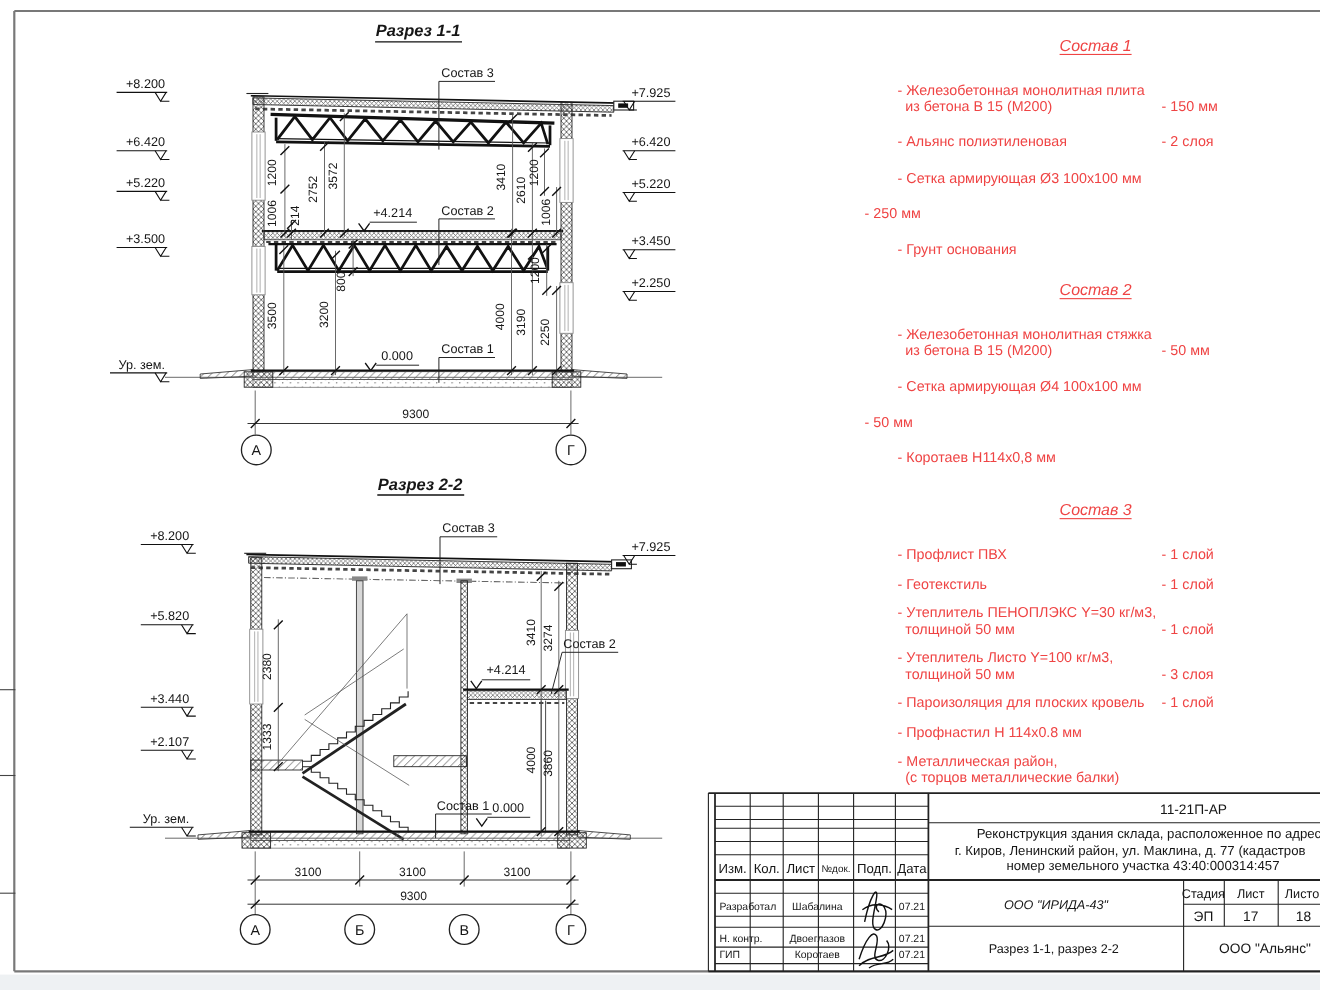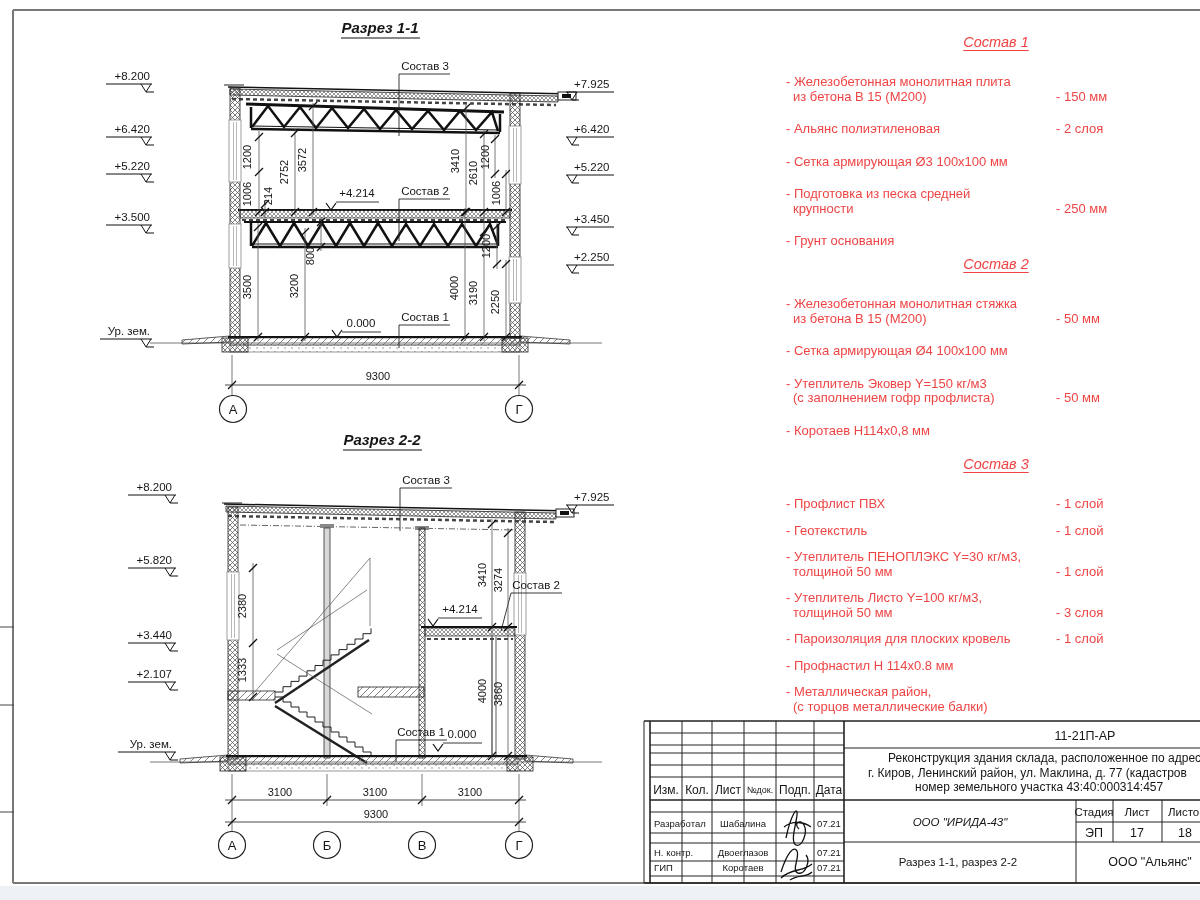--- a/index.html
+++ b/index.html
@@ -14,21 +14,21 @@
   .tb1{font-size:12px;} .tb2{font-size:9.5px;} .tb3{font-size:11.5px;} .tb4{font-size:12.5px;}
   .tbs{font-size:9px;} .tbi{font-style:italic;}
   
   #specs{position:absolute;left:786px;top:0;width:420px;height:760px;}
   .spec{position:absolute;left:0;width:420px;}
   .spec-title{font-size:14.5px;font-style:italic;text-align:center;
               text-decoration:underline;text-underline-offset:3px;margin-bottom:25px;}
   .spec-item{display:flex;justify-content:space-between;align-items:flex-end;
              margin-bottom:18px;font-size:13px;line-height:14.5px;}
   .tight .spec-item{margin-bottom:12px;}
-  .spec-text{flex:1;}
+  .spec-text{flex:1;margin-left:30px;}
   .l2{padding-left:7px;}
   .l2:empty{display:none;}
   .spec-val{width:150px;flex:none;}
   #bottomstrip{position:absolute;left:0;top:886px;width:1200px;height:14px;background:#eef1f3;}
 </style>
 </head>
 <body>
 
 <div id="sheet">
 
@@ -497,24 +497,20 @@
           </div>
       <div class="spec-val">-  2 слоя</div>
     </div>
     <div class="spec-item">
       <div class="spec-text">
             <div class="l1">- Сетка армирующая Ø3 100х100 мм</div>
           </div>
       <div class="spec-val"></div>
     </div>
     <div class="spec-item">
-      <div class="spec-text">
-            <div class="l1">- Подготовка из песка средней</div>
-            <div class="l2">крупности</div>
-          </div>
       <div class="spec-val">- 250 мм</div>
     </div>
     <div class="spec-item">
       <div class="spec-text">
             <div class="l1">- Грунт основания</div>
           </div>
       <div class="spec-val"></div>
     </div>
   </div>
 
@@ -527,24 +523,20 @@
           </div>
       <div class="spec-val">- 50 мм</div>
     </div>
     <div class="spec-item">
       <div class="spec-text">
             <div class="l1">- Сетка армирующая Ø4 100х100 мм</div>
           </div>
       <div class="spec-val"></div>
     </div>
     <div class="spec-item">
-      <div class="spec-text">
-            <div class="l1">- Утеплитель Эковер Y=150 кг/м3</div>
-            <div class="l2">(с заполнением гофр профлиста)</div>
-          </div>
       <div class="spec-val">- 50 мм</div>
     </div>
     <div class="spec-item">
       <div class="spec-text">
             <div class="l1">- Коротаев Н114х0,8 мм</div>
           </div>
       <div class="spec-val"></div>
     </div>
   </div>
 

